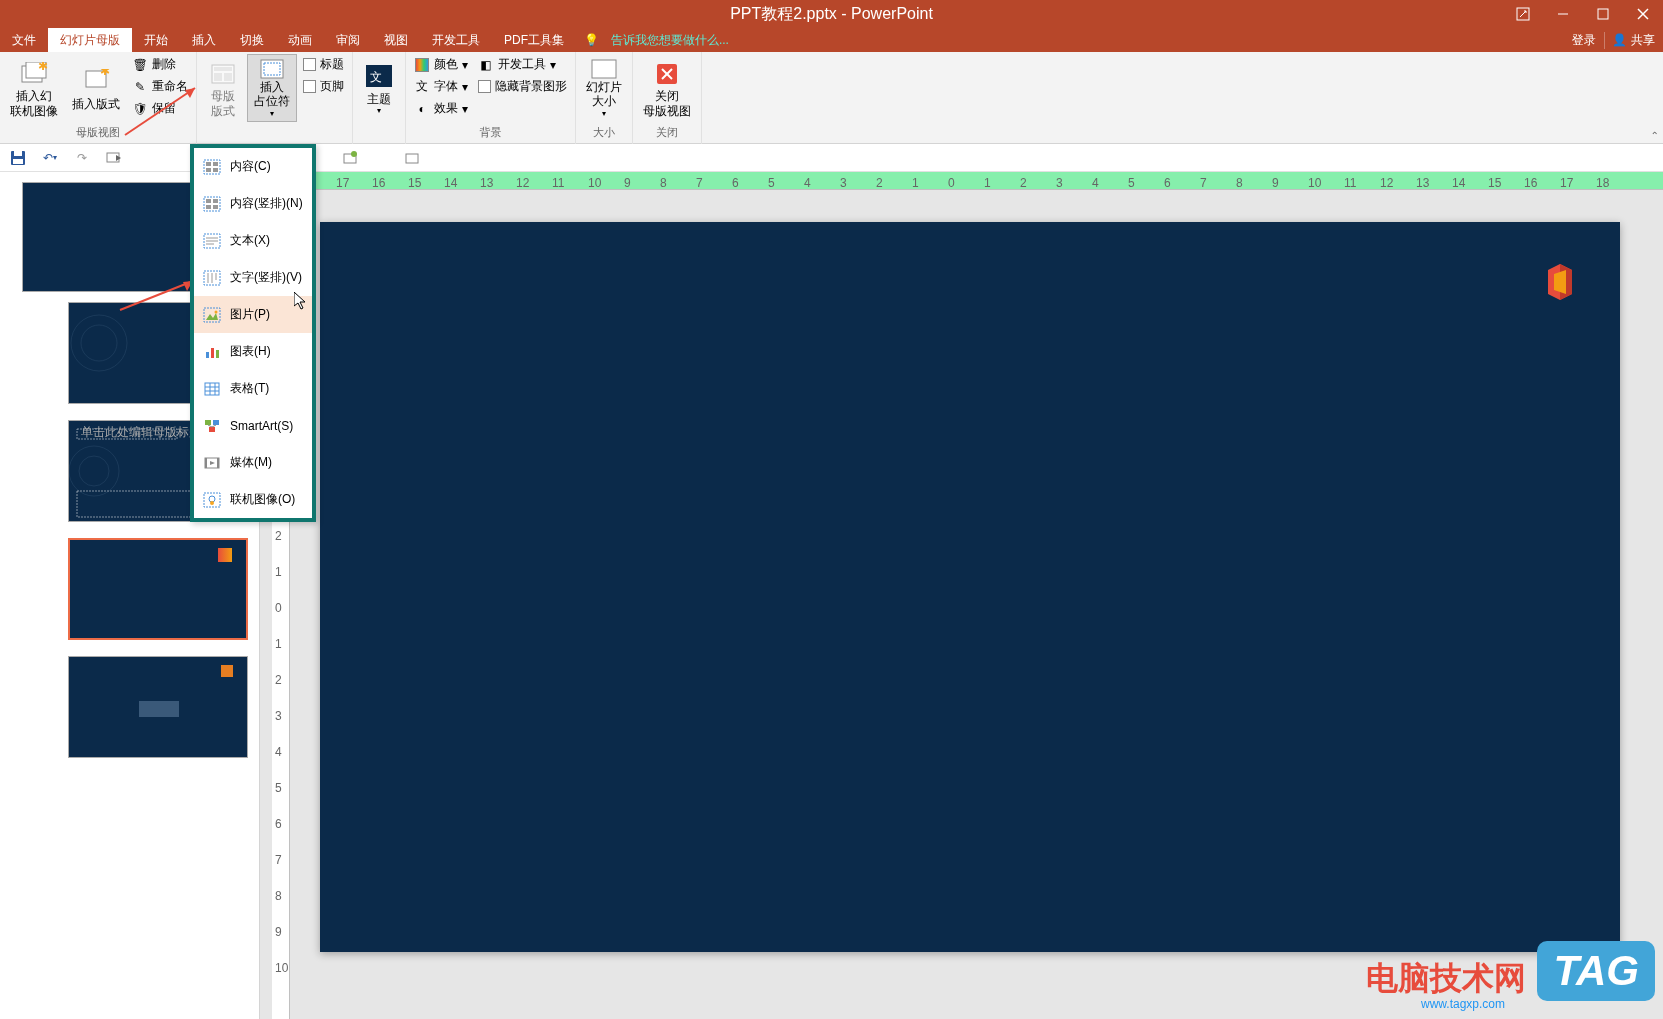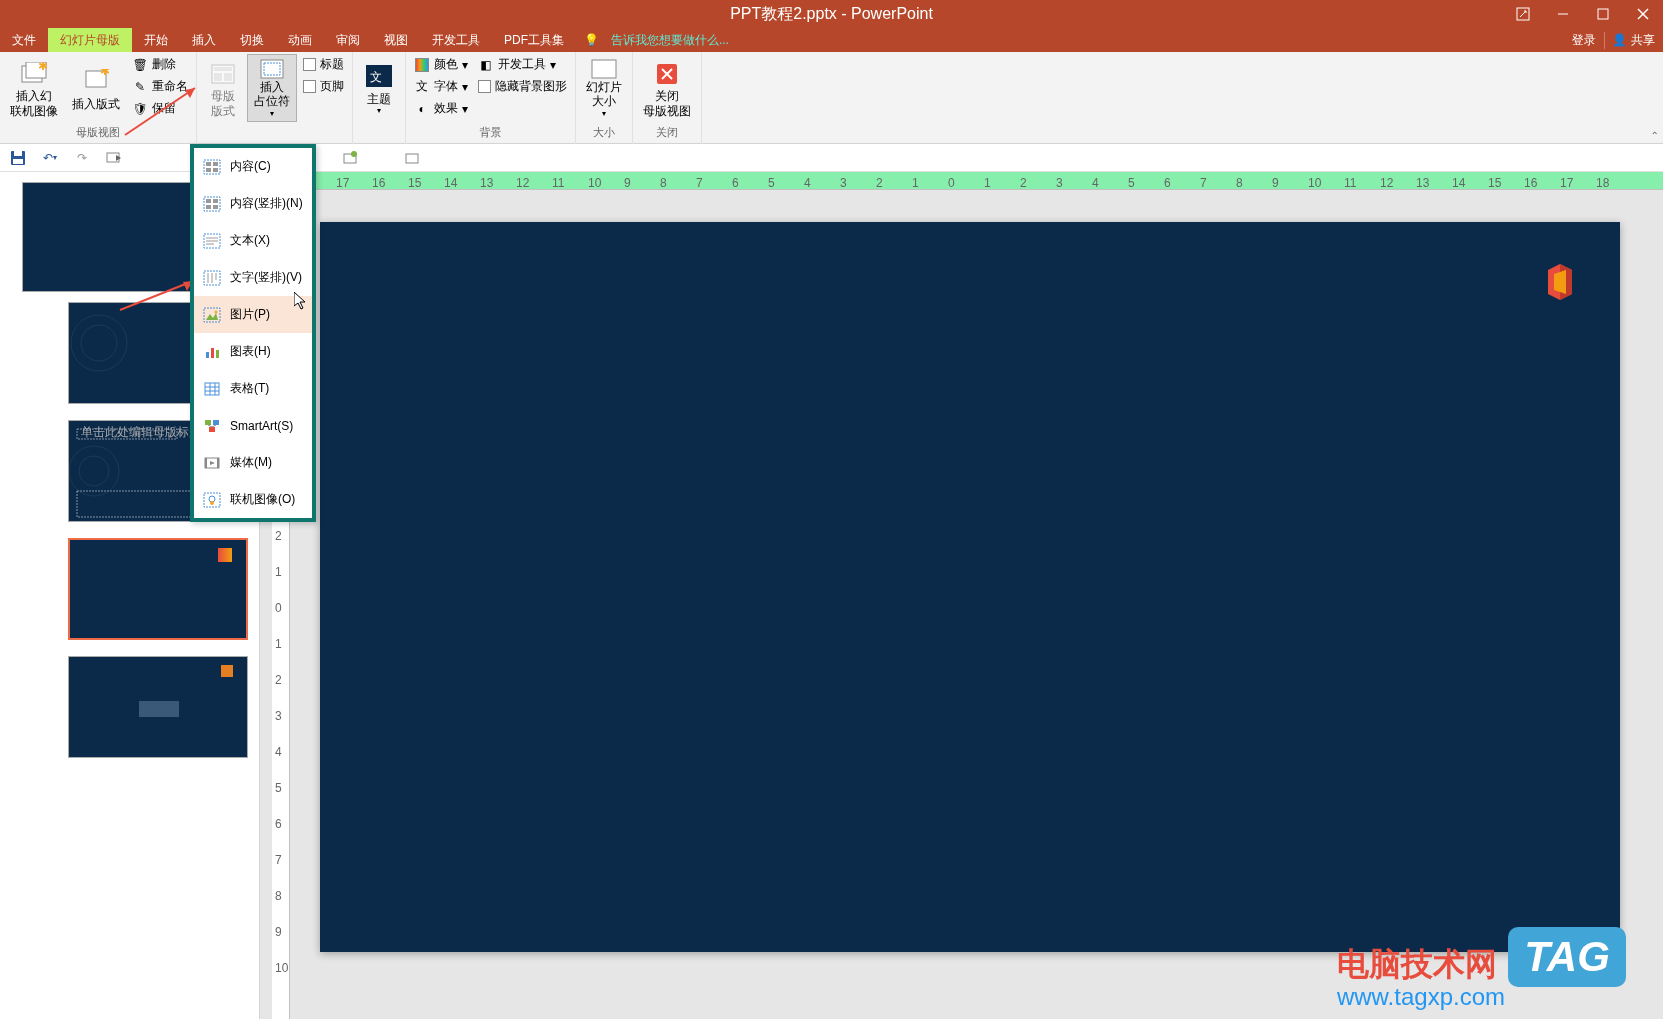--- a/index.html
+++ b/index.html
@@ -3,21 +3,21 @@
 <meta charset="utf-8">
 <style>
 *{margin:0;padding:0;box-sizing:border-box;font-family:"Microsoft YaHei",sans-serif;font-size:12px;user-select:none}
 body{background:#fff;overflow:hidden;width:1663px;height:1019px}
 .title-bar{height:28px;background:#b7472a;display:flex;align-items:center;color:#fff;position:relative}
 .title-center{position:absolute;left:50%;transform:translateX(-50%);font-size:16px}
 .title-right{margin-left:auto;display:flex;align-items:center;gap:0}
 .win-btn{width:40px;height:28px;display:flex;align-items:center;justify-content:center;color:#fff}
 .menu-bar{height:24px;background:#b7472a;display:flex;align-items:center;color:#fff}
 .menu-item{padding:0 12px;height:24px;display:flex;align-items:center;cursor:pointer}
-.menu-item.active{background:#bef264;color:#b7472a}
+.menu-item.active{background:#ffffff;color:#b7472a}
 .menu-right{margin-left:auto;display:flex;align-items:center;padding-right:8px;gap:8px}
 .tell-me{color:#5eead4;margin-left:12px}
 .ribbon{height:92px;background:#f3f3f3;border-bottom:1px solid #d4d4d4;display:flex;position:relative}
 .ribbon-group{display:flex;flex-direction:column;border-right:1px solid #e1e1e1;padding:2px 4px;height:92px}
 .ribbon-group-content{flex:1;display:flex;align-items:flex-start;gap:2px}
 .ribbon-group-label{text-align:center;font-size:11px;color:#666;padding:2px 0}
 .ribbon-btn-large{display:flex;flex-direction:column;align-items:center;justify-content:center;padding:4px 6px;cursor:pointer;height:68px;text-align:center;line-height:1.2}
 .ribbon-btn-large.pressed{background:#dcdcdc;border:1px solid #b0b0b0}
 .ribbon-btn-small{display:flex;align-items:center;padding:2px 4px;cursor:pointer;gap:4px}
 .ribbon-icon-lg{width:32px;height:32px;display:flex;align-items:center;justify-content:center}
@@ -40,21 +40,21 @@
 .dropdown-item{height:37px;display:flex;align-items:center;padding:0 8px;cursor:pointer;gap:8px}
 .dropdown-item:hover,.dropdown-item.hover{background:#fbe5d6}
 .dropdown-icon{width:20px;height:20px;display:flex;align-items:center;justify-content:center}
 .checkbox-cell{display:flex;align-items:center;gap:4px;padding:2px 4px}
 .checkbox-box{width:13px;height:13px;border:1px solid #888;background:#fff}
 .color-swatch{width:14px;height:14px;border:1px solid #888;display:inline-block}
 .arrow-annotation{position:absolute;pointer-events:none;z-index:999}
 .watermark{position:absolute;right:8px;bottom:8px;z-index:2000}
 .watermark-tag{background:#42a5d8;color:#fff;font-size:42px;font-weight:bold;padding:6px 16px;border-radius:10px;font-style:italic;display:inline-block;vertical-align:bottom}
 .watermark-text{color:#e74c3c;font-size:32px;font-weight:bold;display:inline-block;margin-right:8px}
-.watermark-url{color:#2196f3;font-size:24px;display:block;text-align:right;margin-right:150px;margin-top:-4px}
+.watermark-url{color:#2196f3;font-size:12px;display:block;text-align:right;margin-right:150px;margin-top:-4px}
 .collapse-caret{position:absolute;right:4px;bottom:2px;font-size:10px;color:#666;cursor:pointer}
 .cursor-arrow{position:absolute;left:294px;top:292px;z-index:1001;pointer-events:none}
 </style>
 </head>
 <body>
 
 <div class="title-bar">
   <div class="title-center">PPT教程2.pptx - PowerPoint</div>
   <div class="title-right">
     <div class="win-btn">

